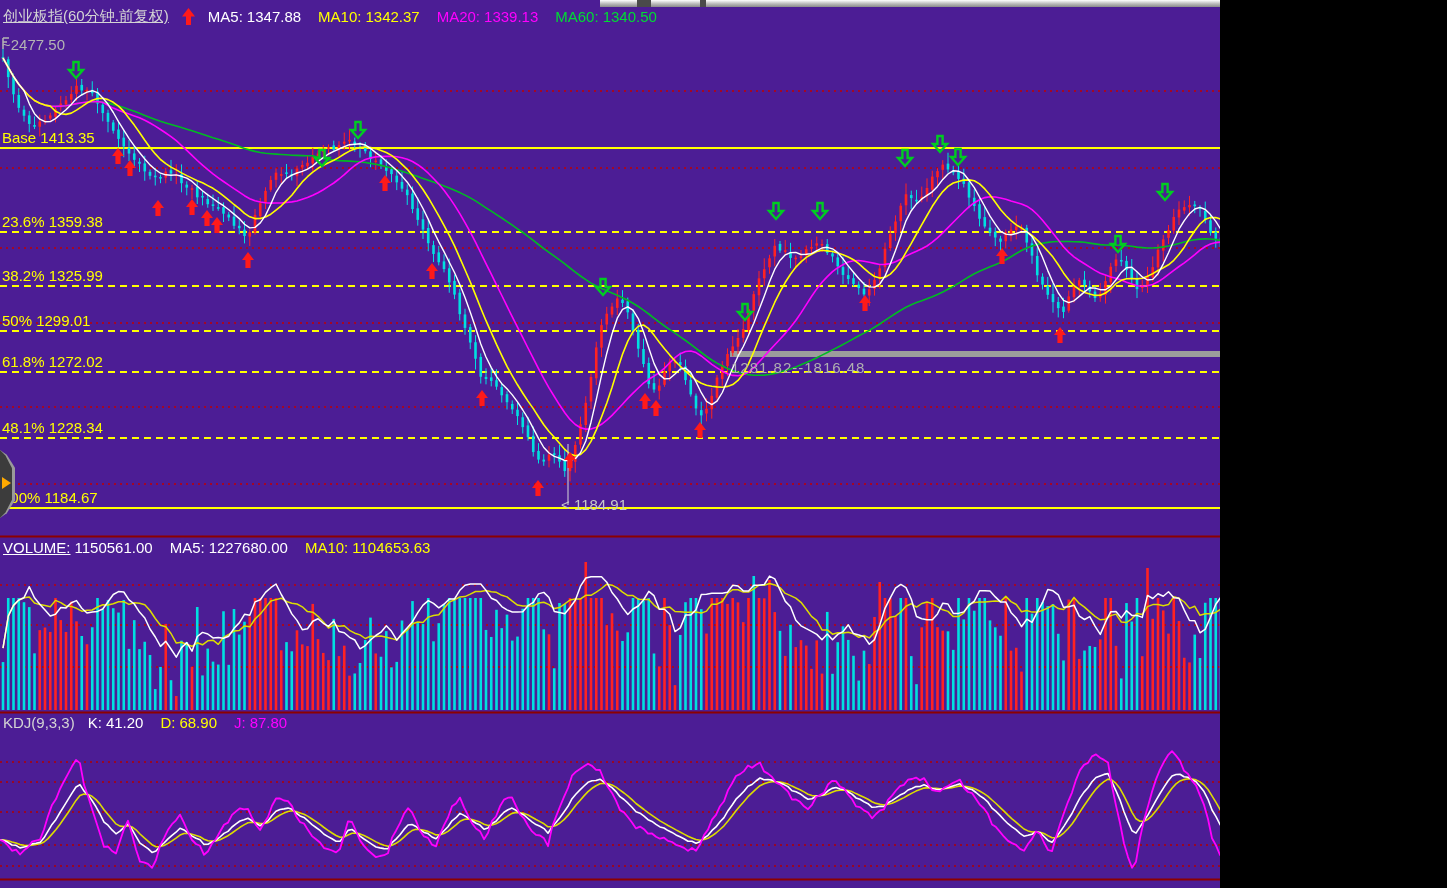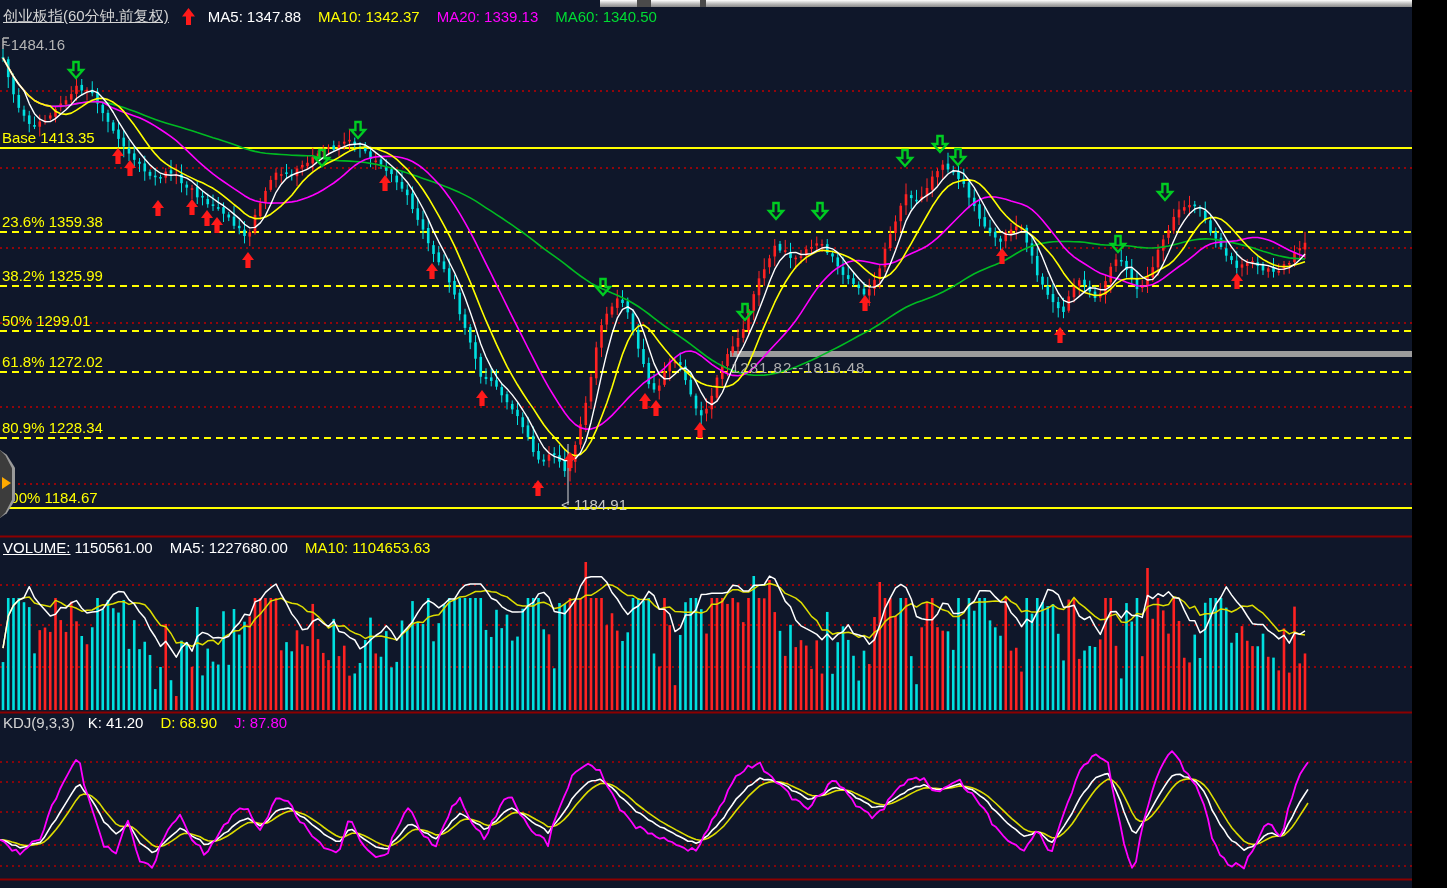--- a/index.html
+++ b/index.html
@@ -1,16 +1,16 @@
 <!DOCTYPE html>
 <html><head>
 <meta charset="utf-8">
 <style>
   html,body{margin:0;padding:0;background:#000;}
-  #screen{position:relative;width:1412px;height:888px;background:#0f172a;overflow:hidden;
+  #screen{position:relative;width:1220px;height:888px;background:#4c1d95;overflow:hidden;
           font-family:"Liberation Sans",sans-serif;}
   svg{position:absolute;left:0;top:0;}
   .lbl{position:absolute;white-space:nowrap;font-size:15px;line-height:16px;}
   .row{position:absolute;display:flex;align-items:center;gap:13px;white-space:nowrap;font-size:15px;}
   .c-white{color:#ffffff}.c-gray{color:#d4d4d4}.c-yellow{color:#ffff00}
   .c-magenta{color:#ff00ff}.c-green{color:#00dd33}.c-dim{color:#b4b4b4}
   .u{text-decoration:underline}
   .pair span{margin-right:4px}
   #topbar{position:absolute;left:600px;top:0;width:847px;height:7px;
           background:linear-gradient(#ffffff,#b9b9b9 55%,#8a8a8a);}
@@ -886,30 +886,30 @@
     </svg>
     <span class="pair c-white"><span>MA5:</span><span>1347.88</span></span>
     <span class="pair c-yellow"><span>MA10:</span><span>1342.37</span></span>
     <span class="pair c-magenta"><span>MA20:</span><span>1339.13</span></span>
     <span class="pair c-green"><span>MA60:</span><span>1340.50</span></span>
   </div>
 
   <div class="lbl c-dim" style="left:2px;top:37px">
     <svg id="hm-icon" width="8" height="12">
       <path d="M1 1 H7 M1 5 H5 M1 1 V12" stroke="#b4b4b4" stroke-width="1.5" fill="none"></path>
-    </svg><span>~1484.16</span>
+    </svg><span>~2477.50</span>
   </div>
 
   <div id="fib-labels">
       <span class="lbl fib" style="left: 2px; top: 130px;">Base 1413.35</span>
       <span class="lbl fib" style="left: 2px; top: 214px;">23.6% 1359.38</span>
       <span class="lbl fib" style="left: 2px; top: 268px; text-align: right;">38.2% 1325.99</span>
       <span class="lbl fib" style="left: 2px; top: 313px;">50% 1299.01</span>
       <span class="lbl fib" style="left: 2px; top: 354px;">61.8% 1272.02</span>
-      <span class="lbl fib" style="left: 2px; top: 420px;">80.9% 1228.34</span>
+      <span class="lbl fib" style="left: 2px; top: 420px;">48.1% 1228.34</span>
       <span class="lbl fib" style="left: 2px; top: 490px;">100% 1184.67</span>
     </div>
 
   <div class="lbl" id="gapnote" style="left:731px;top:360px">
     <span>1281.82</span><span>--</span><span>1816.48</span>
   </div>
 
   <div class="lbl" id="lownote" style="left:561px;top:497px">
     <span>&lt;</span>&nbsp;<span>1184.91</span>
   </div>

